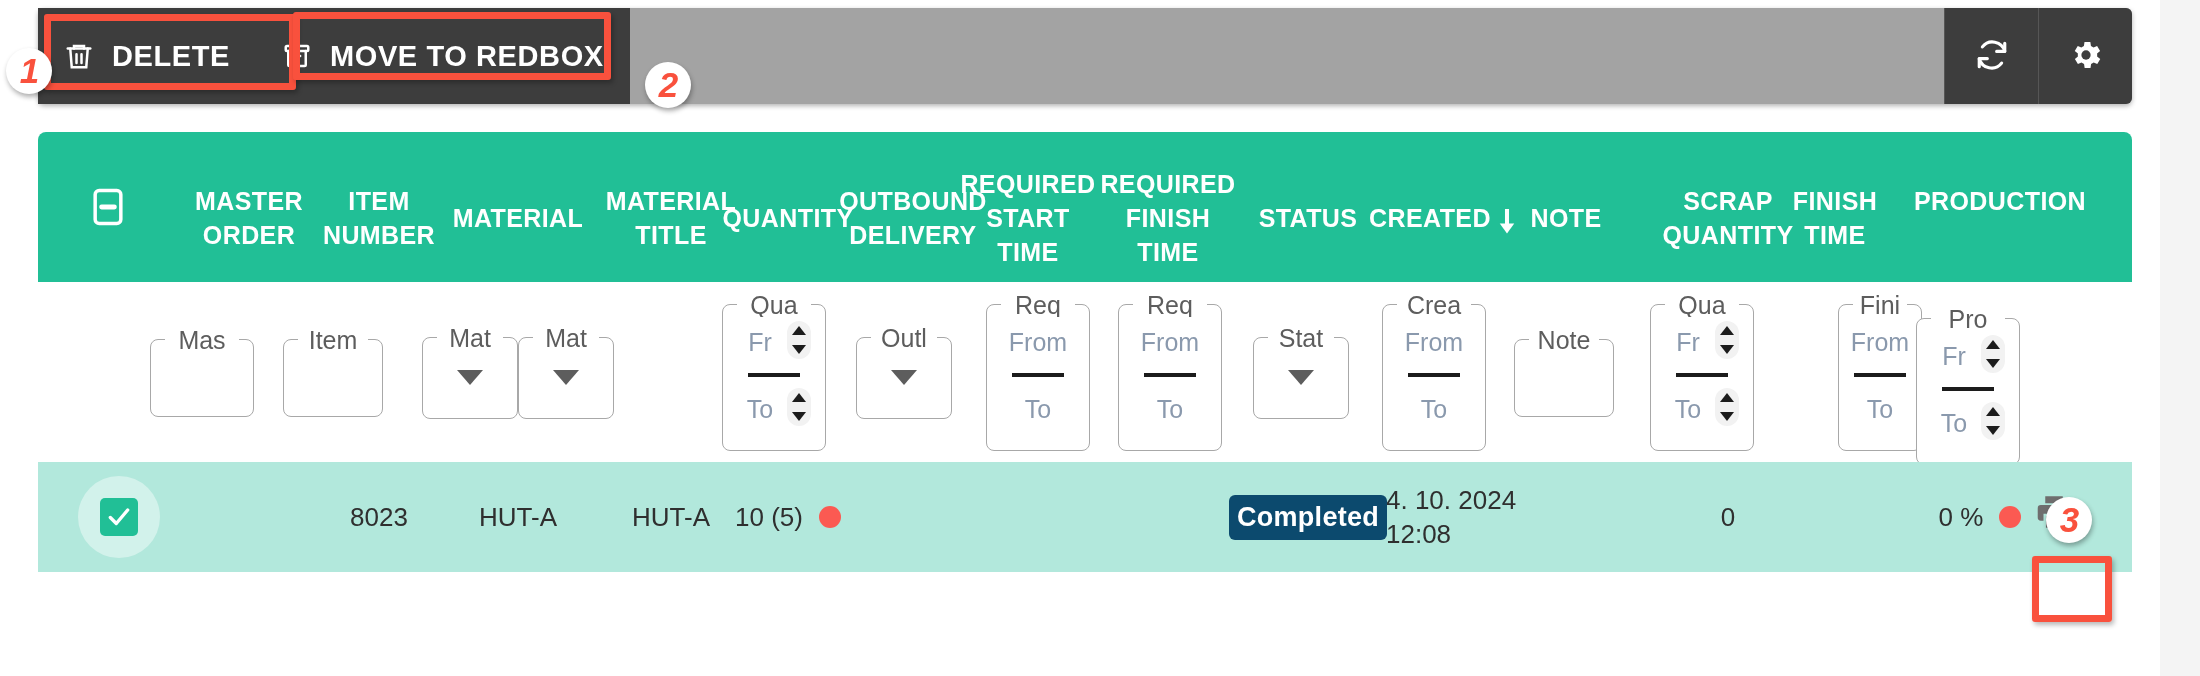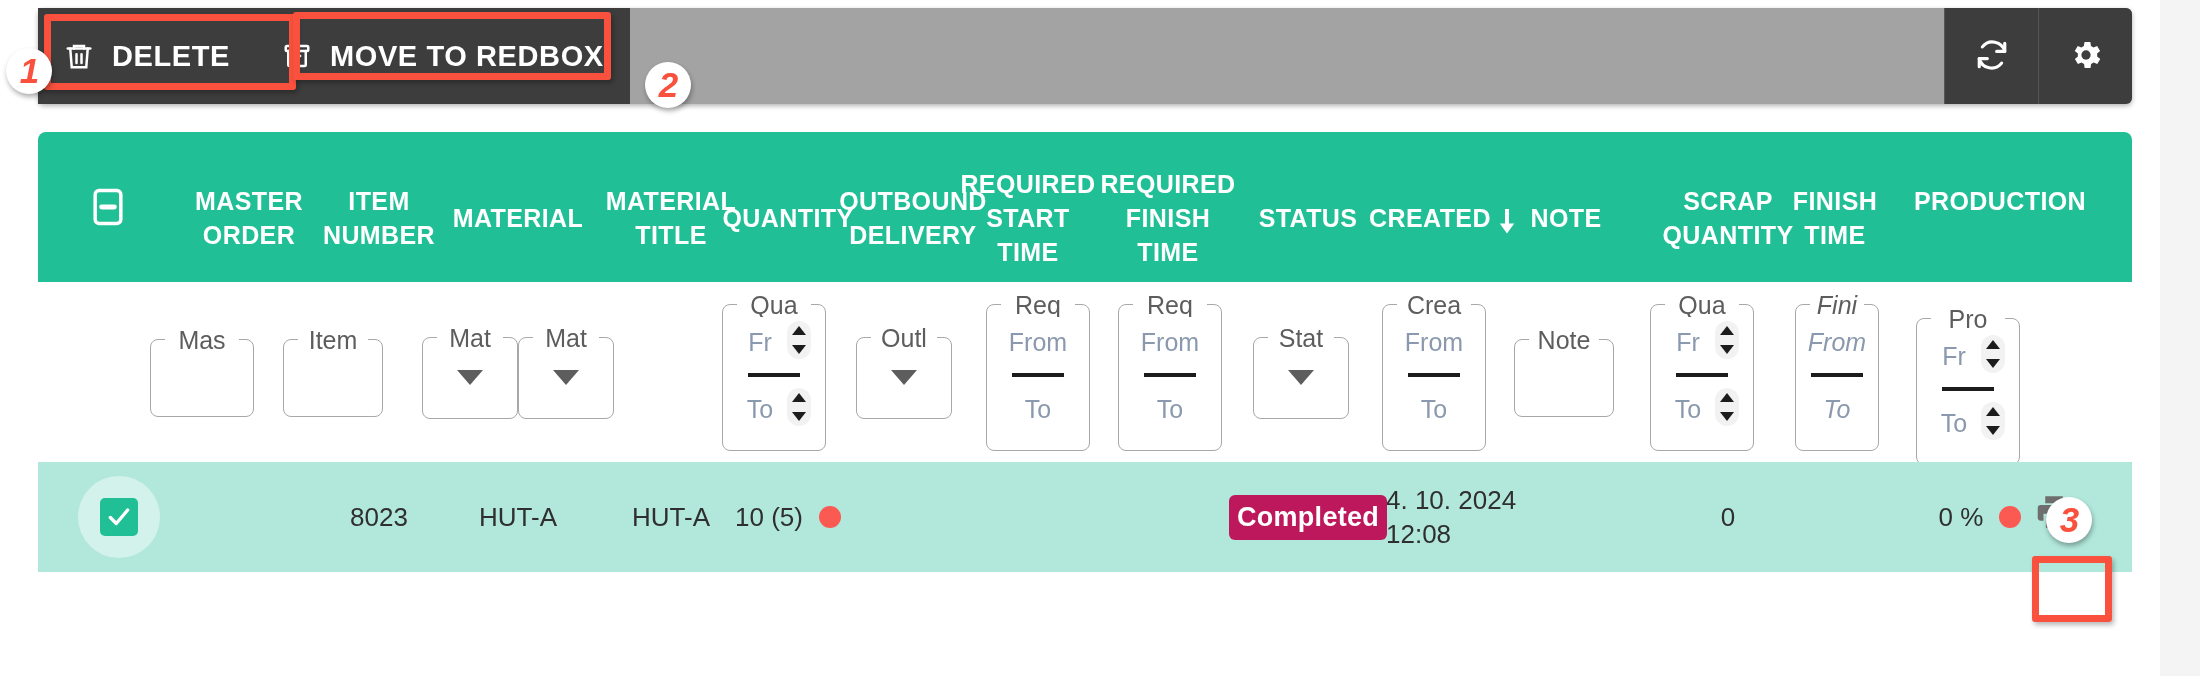--- a/index.html
+++ b/index.html
@@ -129,21 +129,21 @@
   }
   .row-check {
     position: absolute; left: 62px; top: 36px;
     width: 38px; height: 38px; border-radius: 5px; background: #21bf96;
     display: flex; align-items: center; justify-content: center;
     cursor: pointer;
   }
   .dot { width: 22px; height: 22px; border-radius: 50%; background: #fb5a52;
          display: inline-block; margin-left: 16px; }
   .badge {
-    background: #be185d; color: #fff; border-radius: 6px;
+    background: #0c4a6e; color: #fff; border-radius: 6px;
     padding: 7px 8px; font-size: 27px; font-weight: 700;
     letter-spacing: .3px;
   }
   .date-2l { line-height: 34px; font-size: 26px; color: #2f2f2f; text-align: left; }
 
   .print-btn {
     position: absolute; right: 44px; top: 22px;
     width: 68px; height: 60px; display: flex;
     align-items: center; justify-content: center; cursor: pointer;
   }
@@ -355,21 +355,21 @@
               <i class="dn"></i>
             </div>
           <div class="range-div" style="top:68px;"></div>
           <div class="range-to" style="top:90px; padding-right:28px;">To</div>
           <div class="spin" style="right:14px; top:83px;">
               <i class="up"></i>
               <i class="dn"></i>
             </div>
         </div>
 
-        <div class="fld" style="left:1757px; top:22px; width:84px; height:147px;font-style:italic;">
+        <div class="fld" style="left:1800px; top:22px; width:84px; height:147px;">
           <div class="legend">Fini</div>
           <div class="range-from" style="top:23px;">From</div>
           <div class="range-div" style="top:68px;"></div>
           <div class="range-to" style="top:90px;">To</div>
         </div>
 
         <div class="fld" style="left:1878px; top:36px; width:104px; height:147px;">
           <div class="legend">Pro</div>
           <div class="range-from" style="top:23px; padding-right:28px;">Fr</div>
           <div class="spin" style="right:14px; top:16px;">

